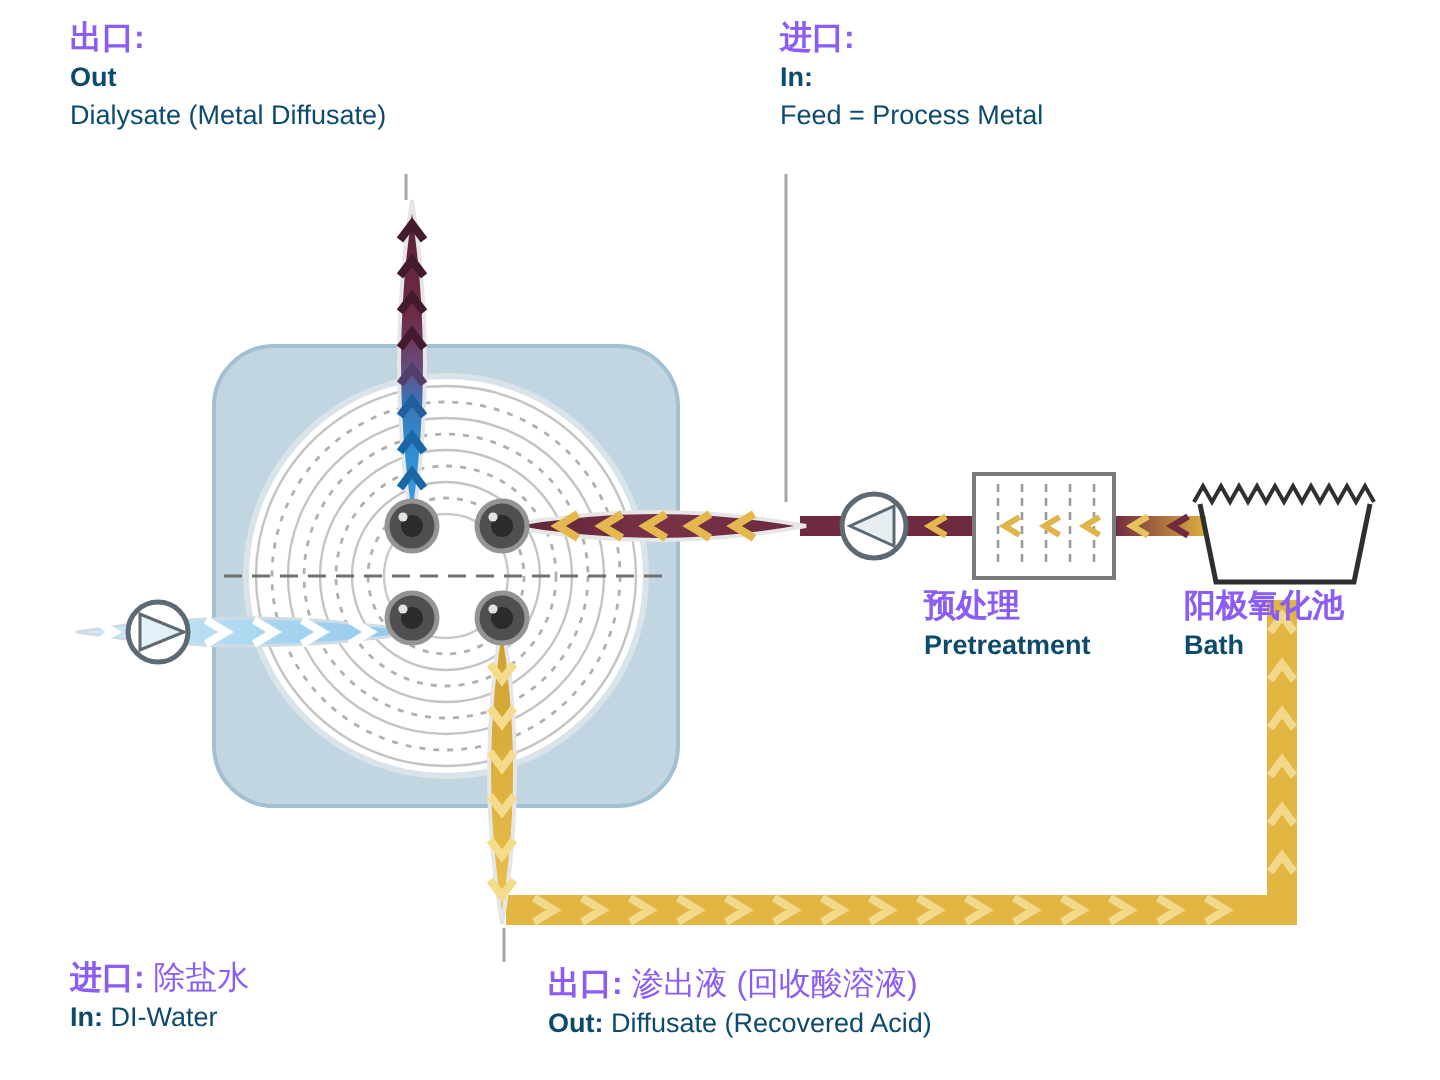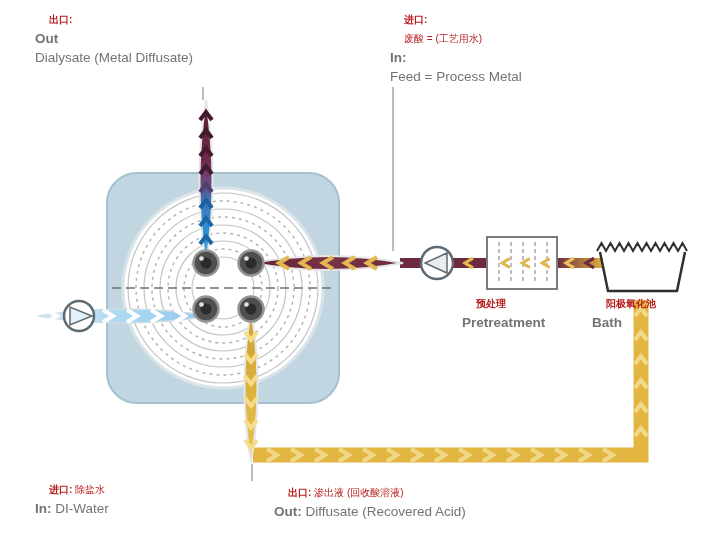--- a/index.html
+++ b/index.html
@@ -1,21 +1,21 @@
 <!DOCTYPE html>
 <html><head>
 <meta charset="utf-8">
 <style>
   html,body{margin:0;padding:0;background:#ffffff;}
   body{font-family:"Liberation Sans","DejaVu Sans",sans-serif;}
   .stage{position:relative;width:720px;height:540px;background:#ffffff;overflow:hidden;}
   svg.scene{position:absolute;left:0;top:0;}
   .label{position:absolute;white-space:nowrap;}
-  .zh{font-size:10px;line-height:19px;color:#b91c1c;margin-left:14px;}
-  .en{font-size:13.5px;line-height:19px;color:#737373;}
+  .zh{font-size:16px;line-height:19px;color:#8b5cf6;}
+  .en{font-size:13.5px;line-height:19px;color:#0c4a6e;}
   .b{font-weight:bold;}
   .center{text-align:left;}
 </style>
 </head>
 <body>
 
 <div class="stage">
 
 <svg class="scene" width="720" height="540" viewBox="0 0 720 540">
   <defs>
@@ -190,21 +190,20 @@
 </svg>
 
 <div class="label" style="left:35px;top:10px;">
   <div class="zh b">出口:</div>
   <div class="en b">Out</div>
   <div class="en">Dialysate (Metal Diffusate)</div>
 </div>
 
 <div class="label" style="left:390px;top:10px;">
   <div class="zh b">进口:</div>
-  <div class="zh">废酸 = (工艺用水)</div>
   <div class="en b">In:</div>
   <div class="en">Feed = Process Metal</div>
 </div>
 
 <div class="label center" style="left:462px;top:294px;width:120px;">
   <div class="zh b">预处理</div>
   <div class="en b">Pretreatment</div>
 </div>
 
 <div class="label" style="left:35px;top:480px;">

